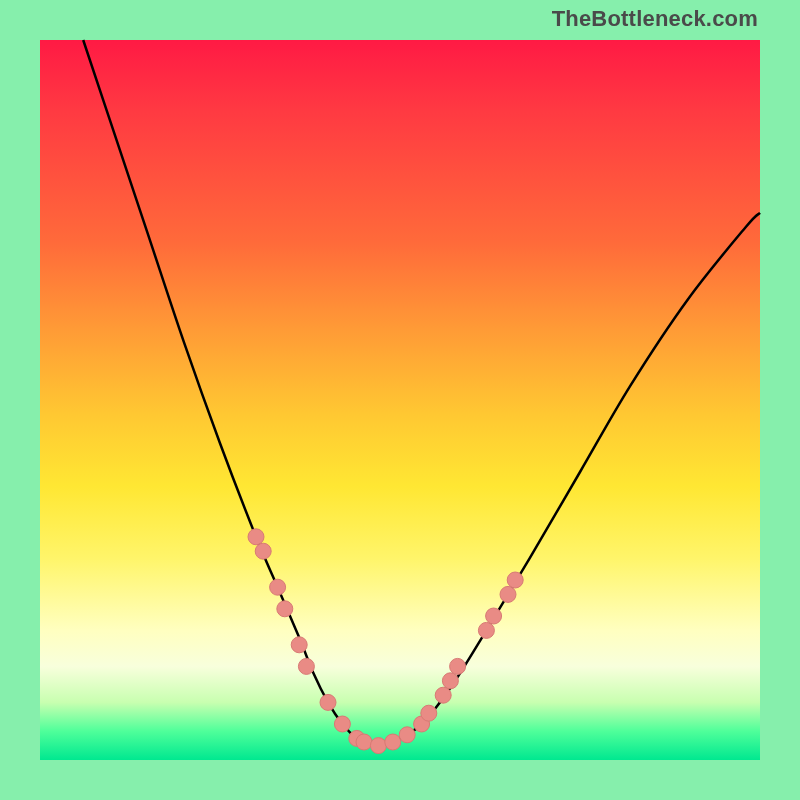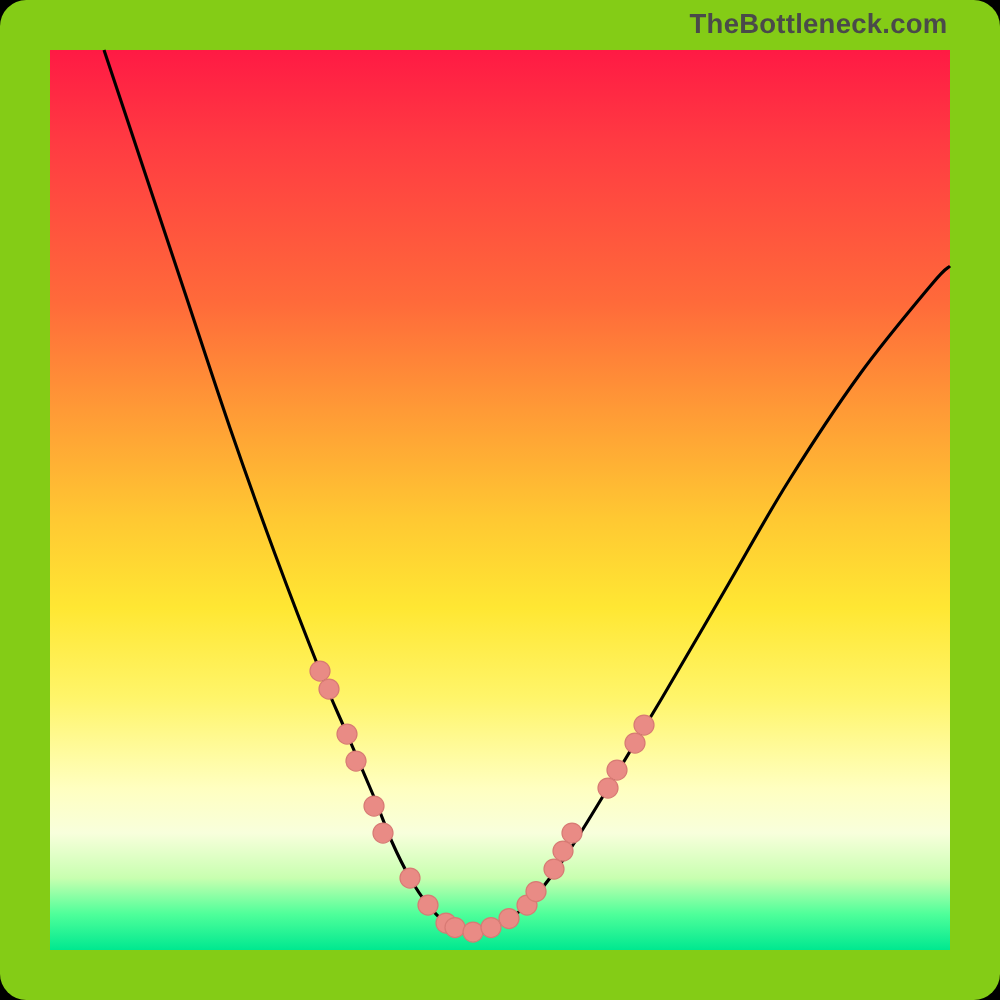--- a/index.html
+++ b/index.html
@@ -8,22 +8,21 @@
     width: 800px;
     height: 800px;
     background: #000;
     font-family: Arial, Helvetica, sans-serif;
     overflow: hidden;
   }
   .frame {
     position: relative;
     width: 800px;
     height: 800px;
-    background: #84cc16;
-    border-radius: 21px;
+    background: #86efac;
   }
   .plot-area {
     position: absolute;
     left: 40px;
     top: 40px;
     width: 720px;
     height: 720px;
     
     background: linear-gradient(to bottom,
       #ff1a44 0%,

